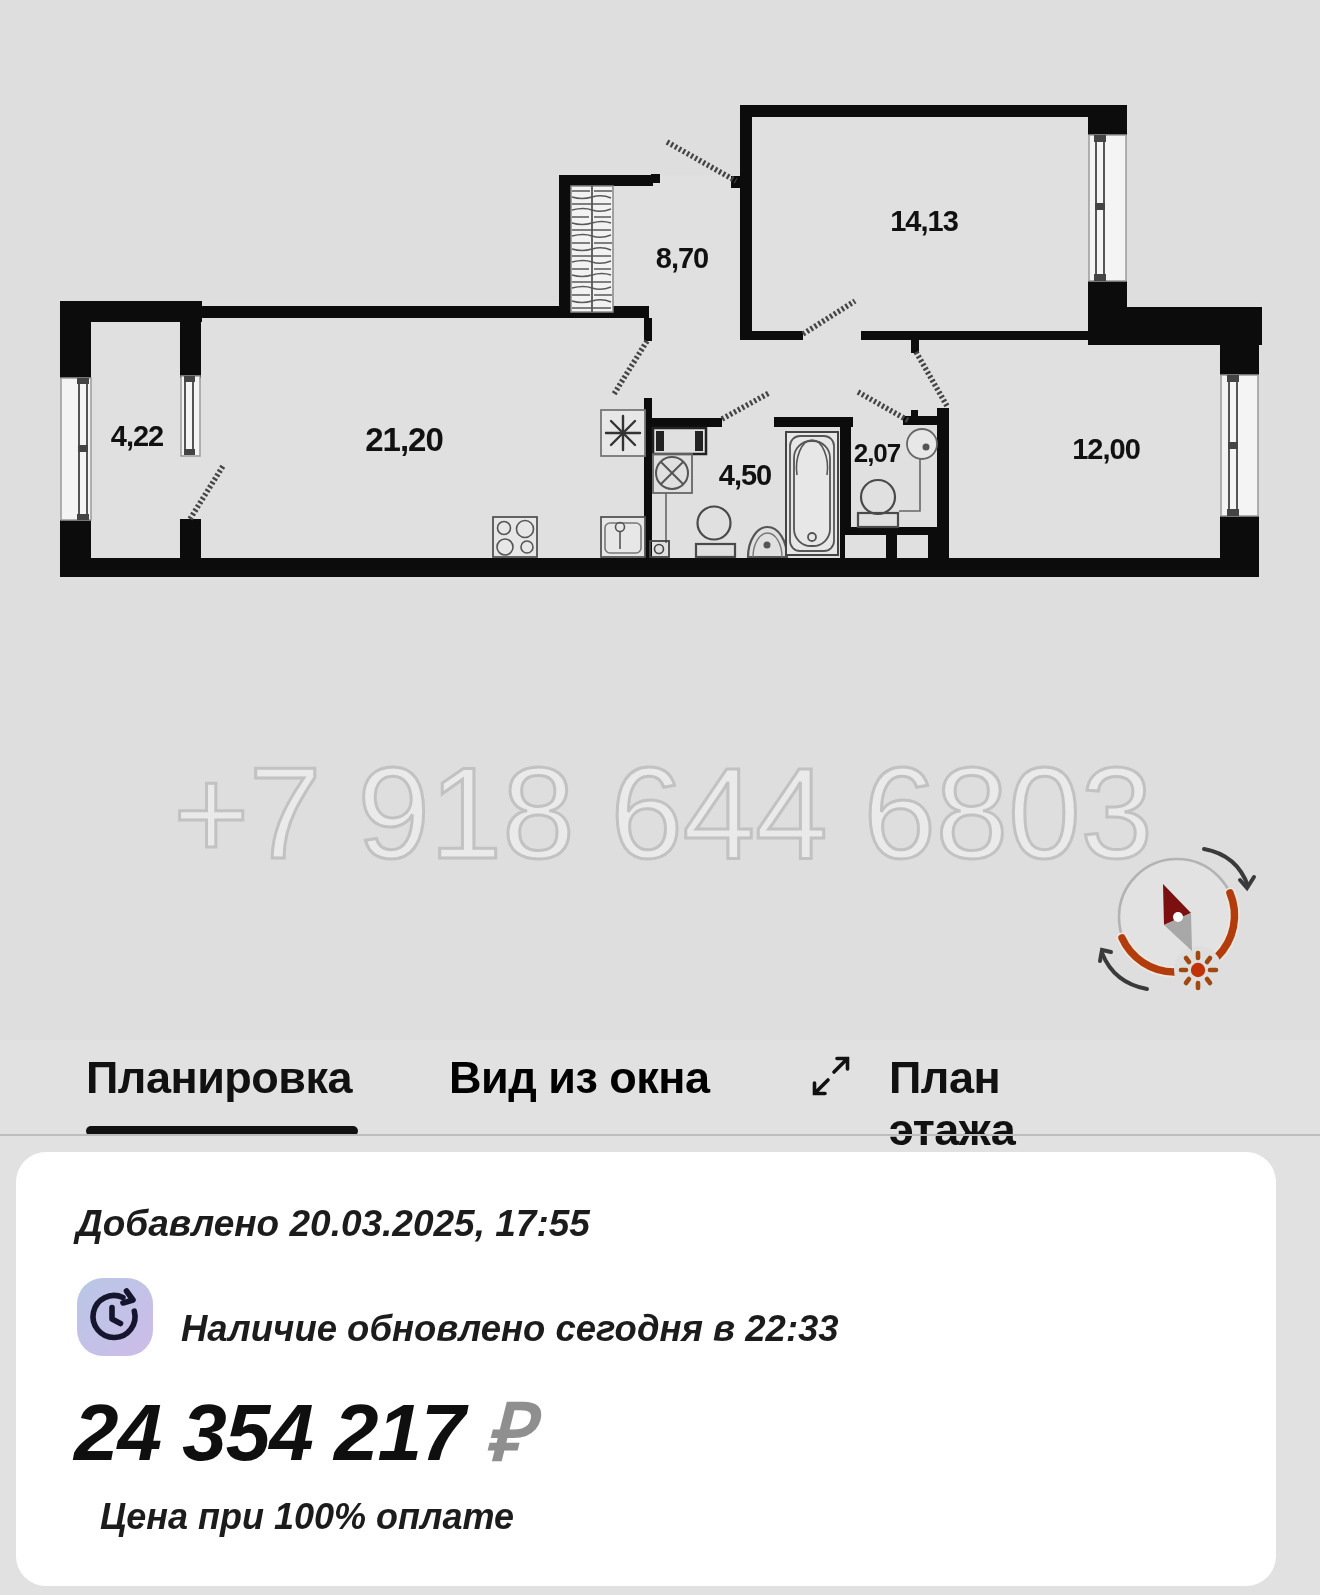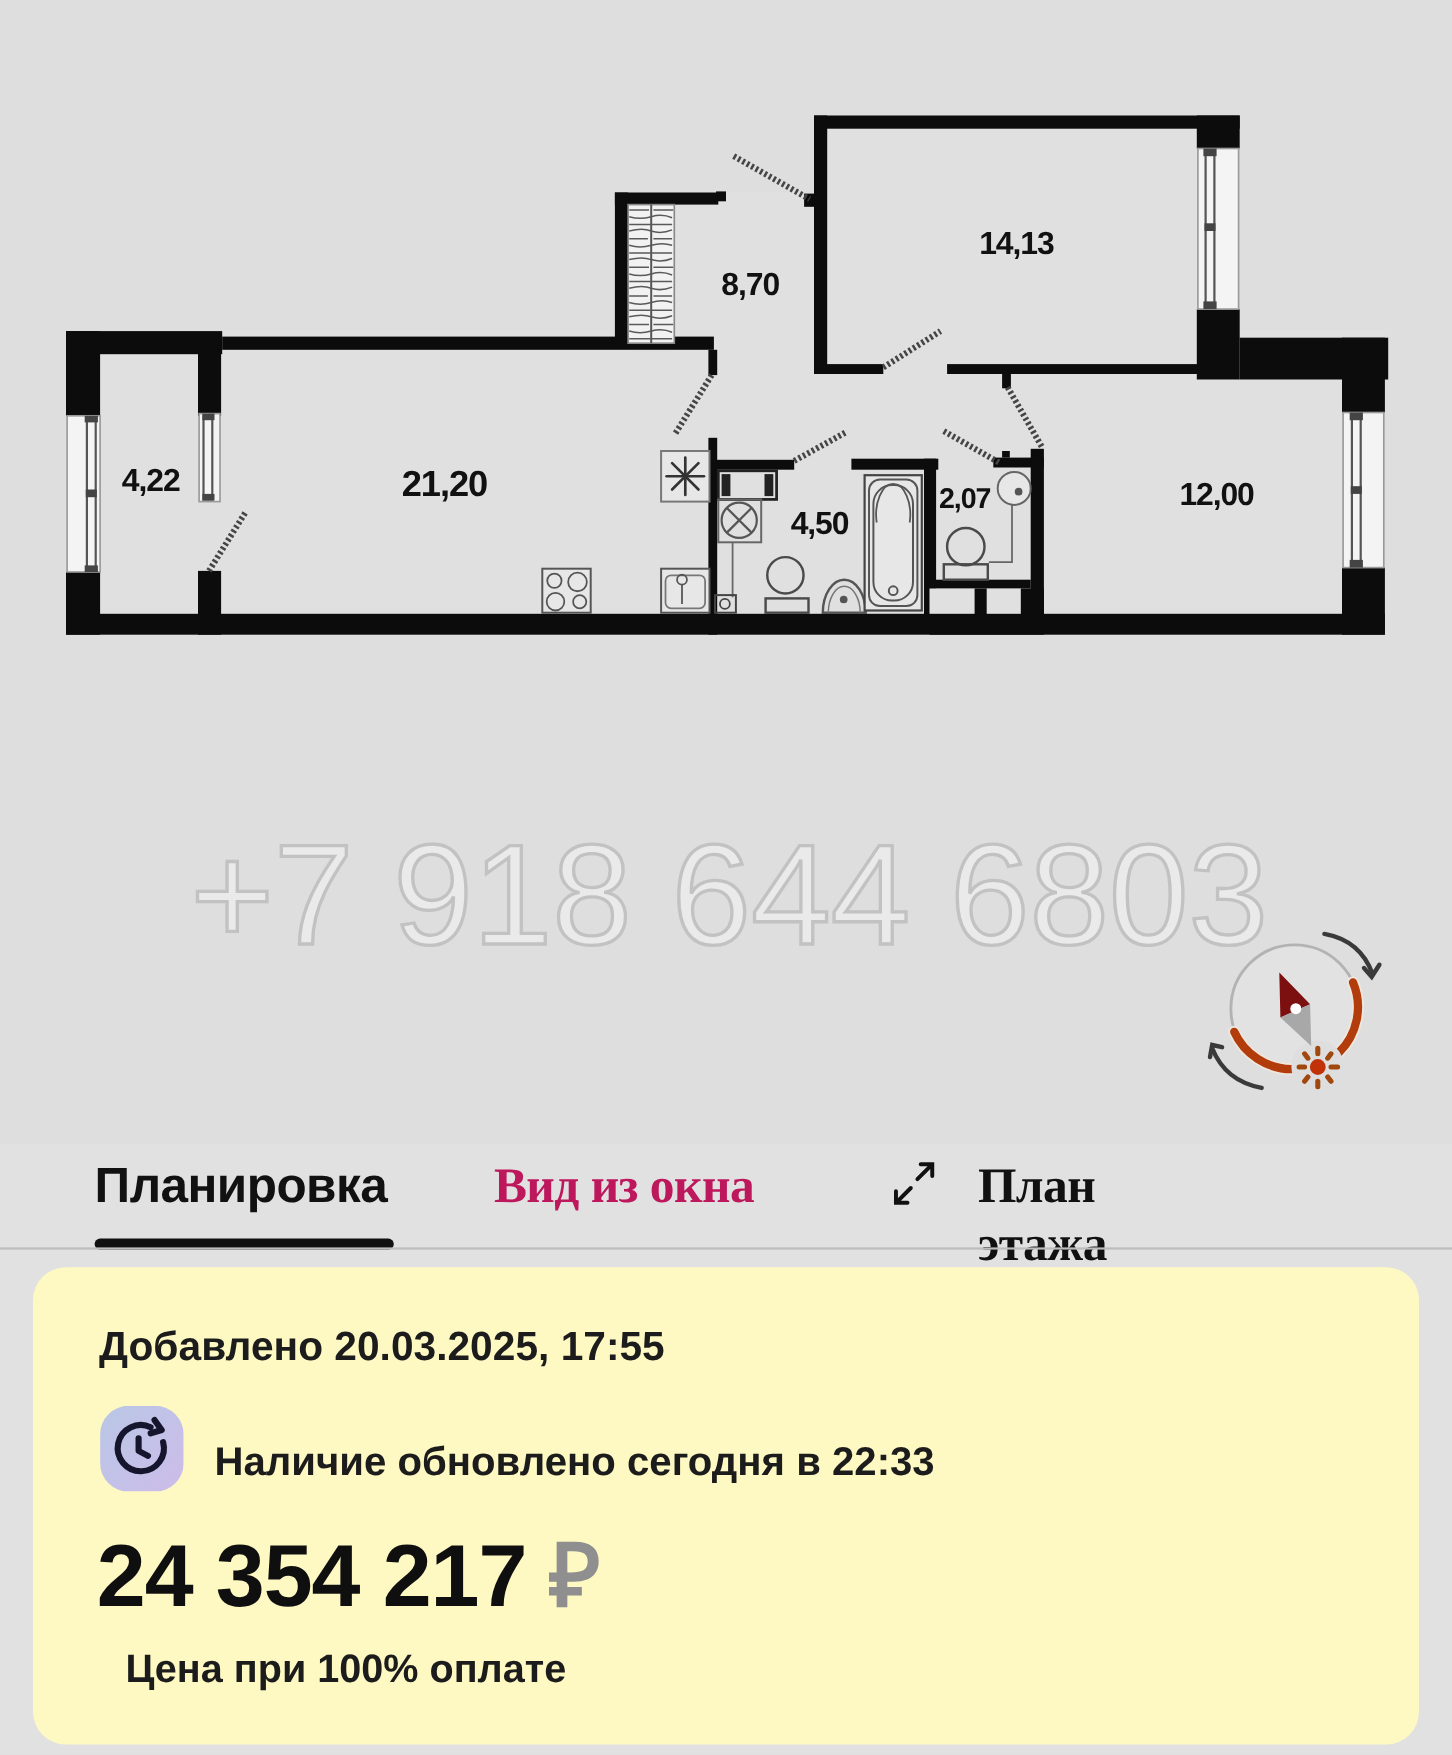--- a/index.html
+++ b/index.html
@@ -283,35 +283,35 @@
     </g>
   </g>
 </svg>
 
 <div class="abs" style="left:0px;top:1040px;width:1084px;height:112px;">
 
   <div class="abs" style="left:86px;top:12px;font-size:45px;font-weight:700;color:#111;letter-spacing:-0.5px;">Планировка</div>
 
   <div class="abs" style="left:86px;top:86px;width:272px;height:10px;background:#111;border-radius:5px;"></div>
 
-  <div class="abs" style="left:449px;top:12px;font-size:45px;font-weight:700;color:#be185d;letter-spacing:-0.5px;font-family:Liberation Serif, serif;">Вид из окна</div>
+  <div class="abs" style="left:449px;top:12px;font-size:45px;font-weight:700;color:#000000;letter-spacing:-0.5px;">Вид из окна</div>
 
   <svg class="abs" style="left:806px;top:12px;" width="50" height="48" viewBox="0 0 50 48">
     <g stroke="#111" stroke-width="3.6" fill="none" stroke-linecap="round">
       <path d="M28 20 L41 7 M31 6.5 L41.5 6.5 L41.5 17"></path>
       <path d="M22 28 L9 41 M8.5 31 L8.5 41.5 L19 41.5"></path>
     </g>
   </svg>
 
-  <div class="abs" style="left:889px;top:12px;font-size:45px;font-weight:700;color:#111;letter-spacing:-0.5px;font-family:Liberation Serif, serif;">План этажа</div>
+  <div class="abs" style="left:889px;top:12px;font-size:45px;font-weight:700;color:#111;letter-spacing:-0.5px;">План этажа</div>
 
   <div class="abs" style="left:0px;top:94px;width:1320px;height:2px;background:#bdbdbd;"></div>
 </div>
 
-<div class="abs" style="left:30px;top:1152px;width:1260px;height:434px;background:#fef9c3;border-radius:30px;">
+<div class="abs" style="left:16px;top:1152px;width:1260px;height:434px;background:#ffffff;border-radius:30px;font-style:italic;">
 
   <div class="abs" style="left:60px;top:51px;font-size:37px;font-weight:700;color:#1c1c1c;">Добавлено 20.03.2025, 17:55</div>
 
   <svg class="abs" style="left:61px;top:126px;" width="76" height="78" viewBox="0 0 76 78">
     <defs>
       <linearGradient id="lg1" x1="0" y1="0" x2="1" y2="1">
         <stop offset="0" stop-color="#b9c7e6"></stop>
         <stop offset="1" stop-color="#cdbce9"></stop>
       </linearGradient>
     </defs>

